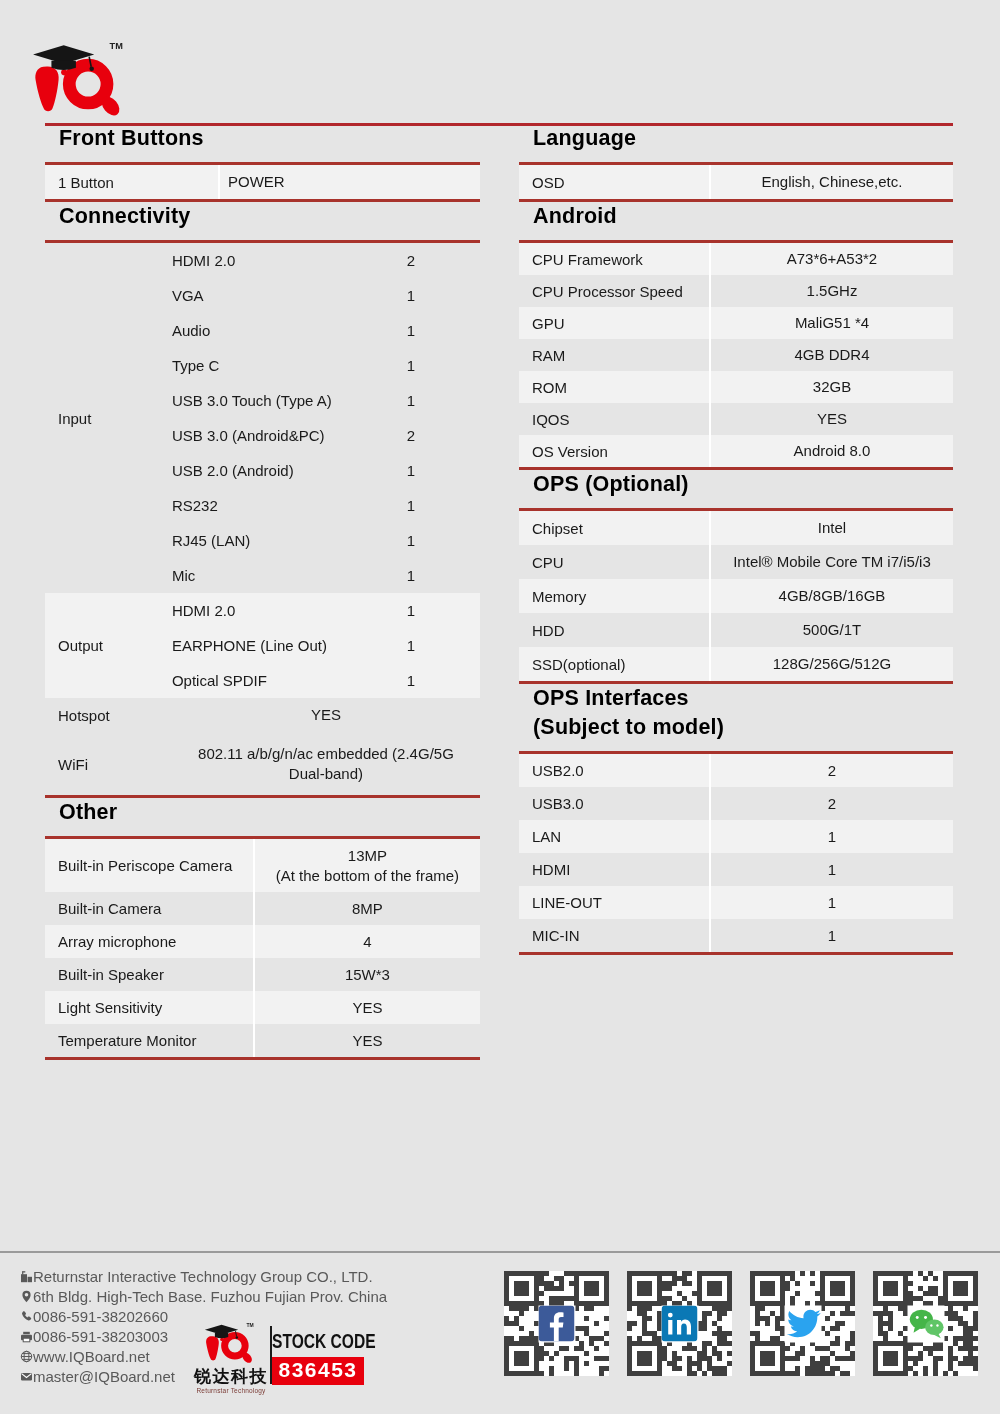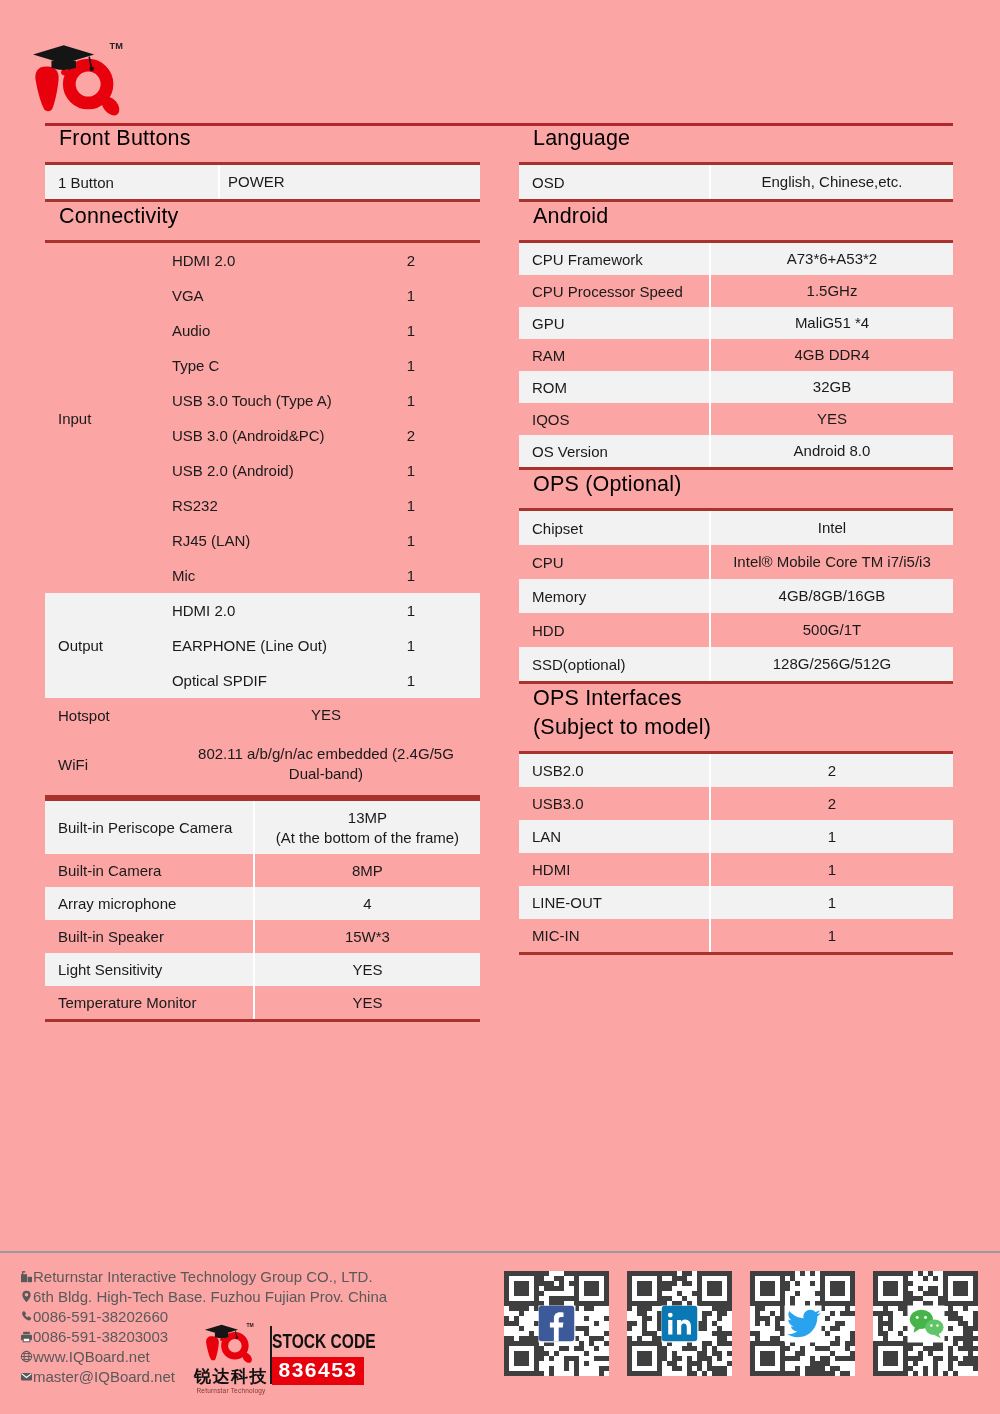--- a/index.html
+++ b/index.html
@@ -1,29 +1,29 @@
 <!DOCTYPE html>
 <html><head>
 <meta charset="utf-8">
 <style>
   html,body{margin:0;padding:0;background:#fff;}
-  .page{position:relative;width:1000px;height:1414px;background:#fca5a5;margin:0 auto;
+  .page{position:relative;width:1000px;height:1414px;background:#e5e5e5;margin:0 auto;
         font-family:"Liberation Sans",sans-serif;color:var(--text_dark,#1a1a1a);overflow:hidden;}
 
   
   .logo{position:absolute;left:30px;top:33px;width:102px;height:92px;}
   .logo svg{width:100%;height:100%;}
   .toprule{position:absolute;left:45px;top:123px;width:908px;height:3px;background:var(--rule_red);}
 
   
   .cols{position:absolute;top:124px;left:45px;width:908px;display:flex;gap:39px;align-items:flex-start;}
   .col-left{width:435px;}
   .col-right{width:434px;}
 
-  h2.sec{font-size:21.5px;line-height:1.35;font-weight:normal;color:#000;
+  h2.sec{font-size:21.5px;line-height:1.35;font-weight:bold;color:#000;
          margin:0 0 9px 14px;white-space:pre-line;letter-spacing:.2px;}
   .m40{margin-top:40px;} .m46{margin-top:46px;} .m56{margin-top:56px;}
 
   table.spec{border-collapse:collapse;width:100%;
              border-top:3px solid var(--accent_red);border-bottom:3px solid var(--accent_red);}
   table.spec td{font-size:15px;padding:0;vertical-align:middle;}
 
   
   .pairs tr:nth-child(odd) td{background:var(--row_grey);}
   .pairs td+td{border-left:2px solid #fff;}
@@ -164,20 +164,21 @@
               <td class="slbl">Hotspot</td>
               <td class="merge" colspan="2">YES</td>
             </tr>
             <tr class="tall">
               <td class="slbl">WiFi</td>
               <td class="merge" colspan="2">802.11 a/b/g/n/ac embedded (2.4G/5G Dual-band)</td>
             </tr>
           </tbody>
       </table>
 
+      <h2 class="sec m46">Other</h2>
       <table class="spec pairs w48 h33 other">
         <tbody>
             <tr>
               <td class="lbl">Built-in Periscope Camera</td>
               <td class="val">13MP
 (At the bottom of the frame)</td>
             </tr>
             <tr>
               <td class="lbl">Built-in Camera</td>
               <td class="val">8MP</td>

